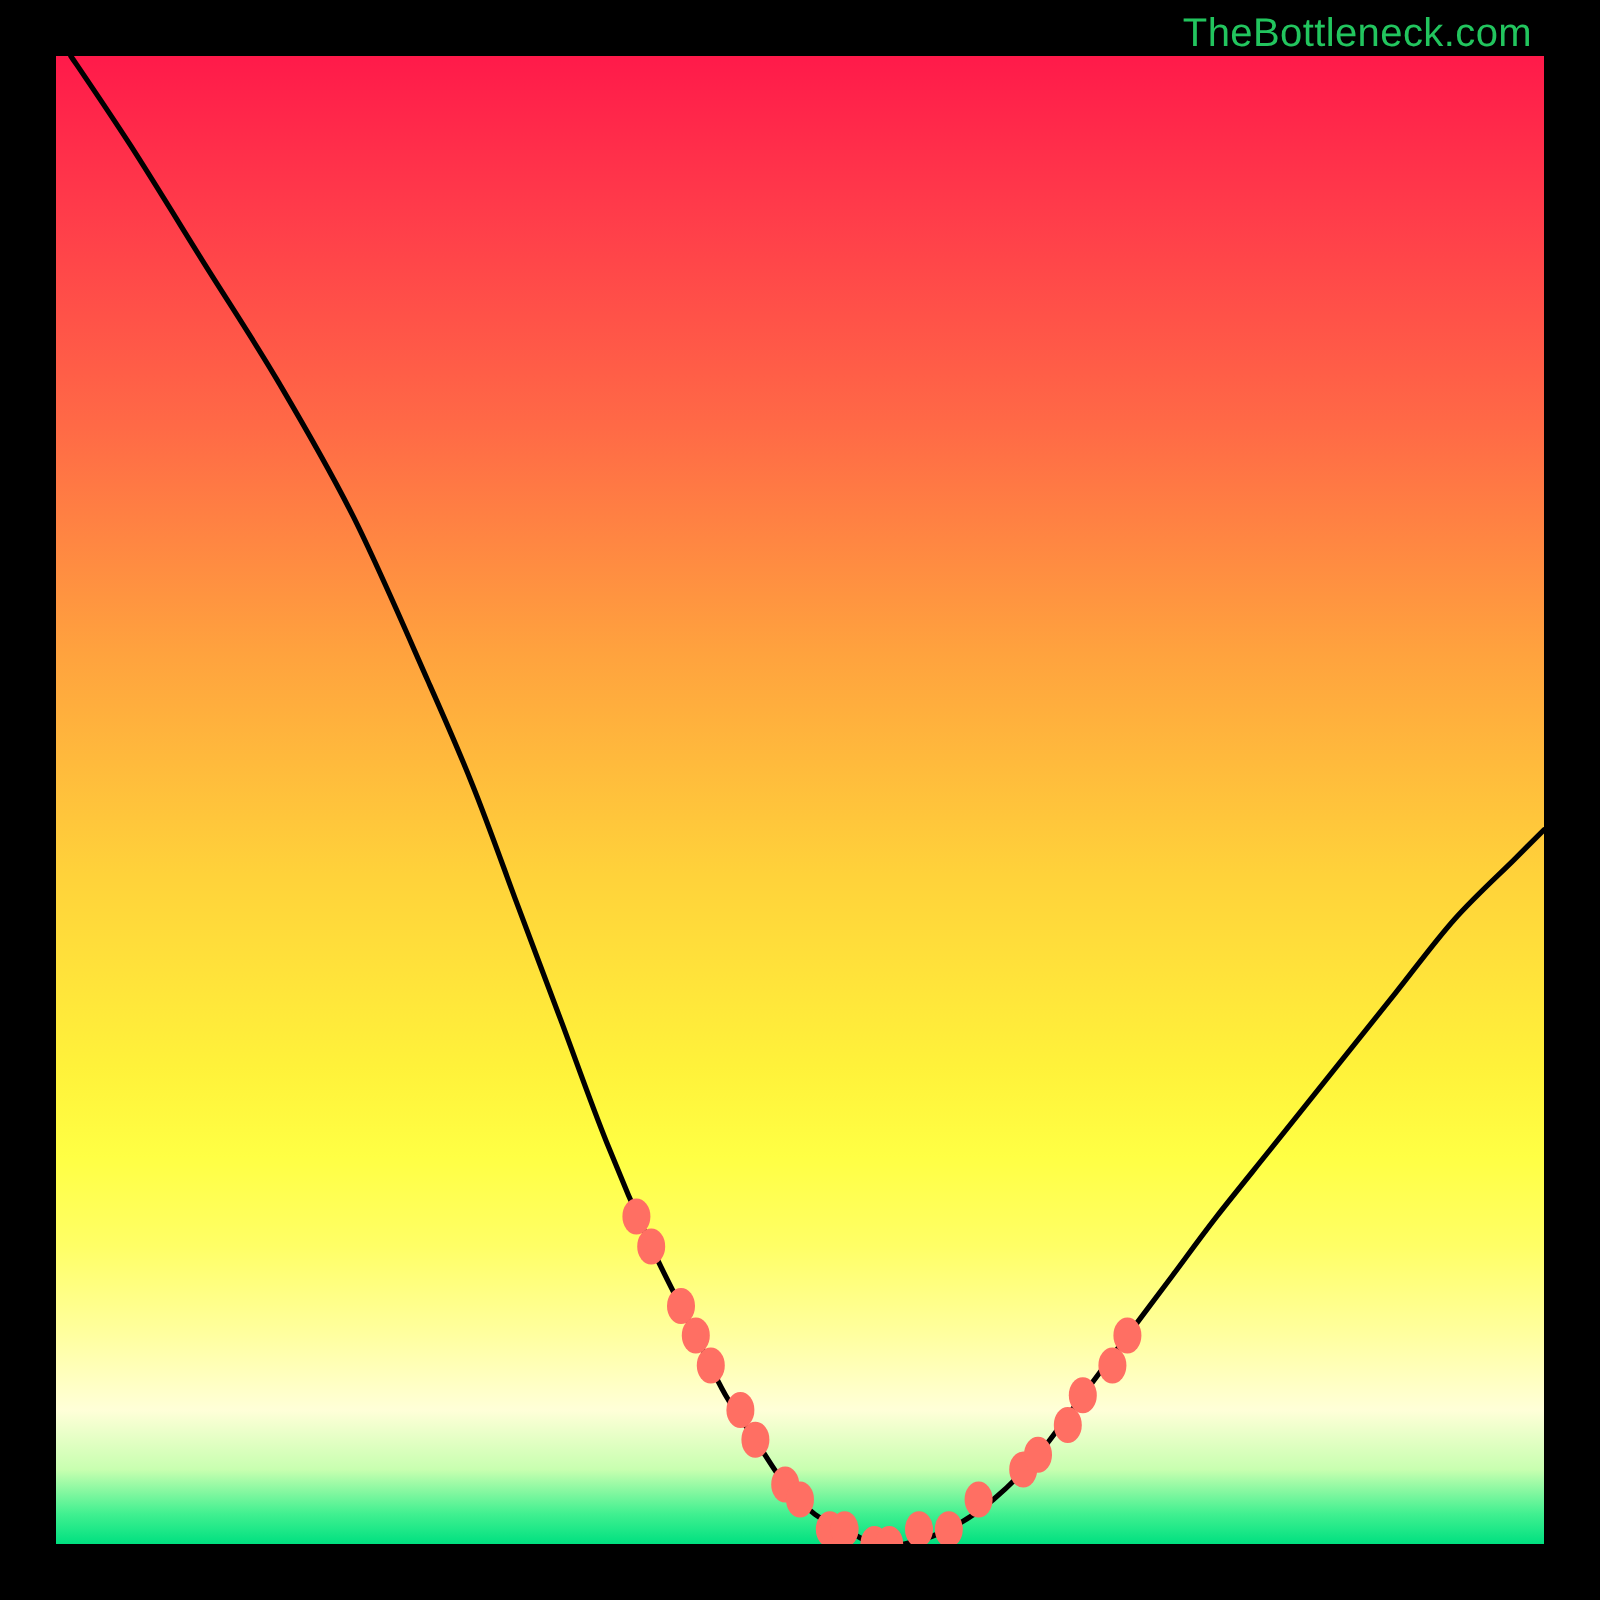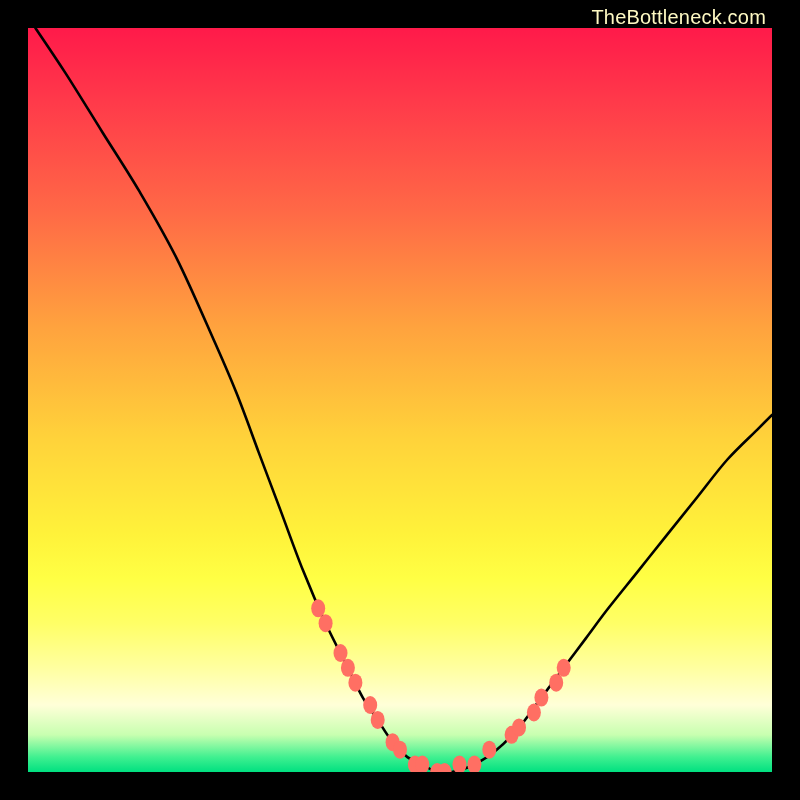--- a/index.html
+++ b/index.html
@@ -29,21 +29,21 @@
       #ffffd8 91%,
       #c8ffb0 95%,
       #40f090 98%,
       #00e080 100%
     );
   }
   .watermark {
     position: absolute;
     right: 34px;
     top: 6px;
-    color: #fef9c3;
+    color: #22c55e;
     font-family: Arial, Helvetica, sans-serif;
     font-size: 20px;
     letter-spacing: 0.2px;
   }
   .plot {
     position: absolute;
     left: 28px;
     top: 28px;
     width: 744px;
     height: 744px;

